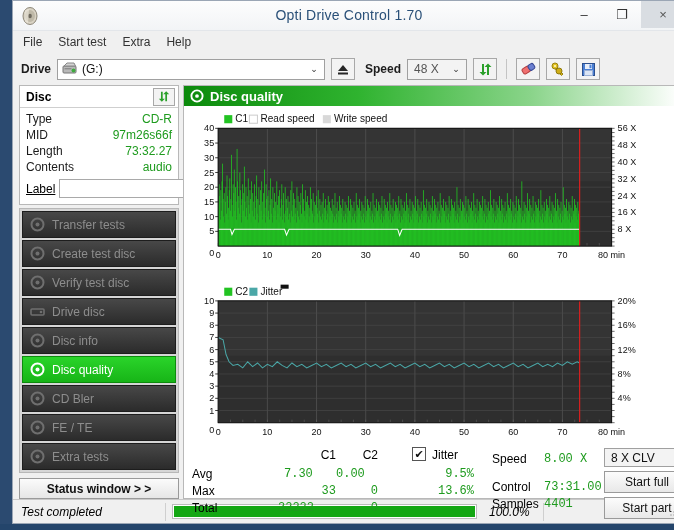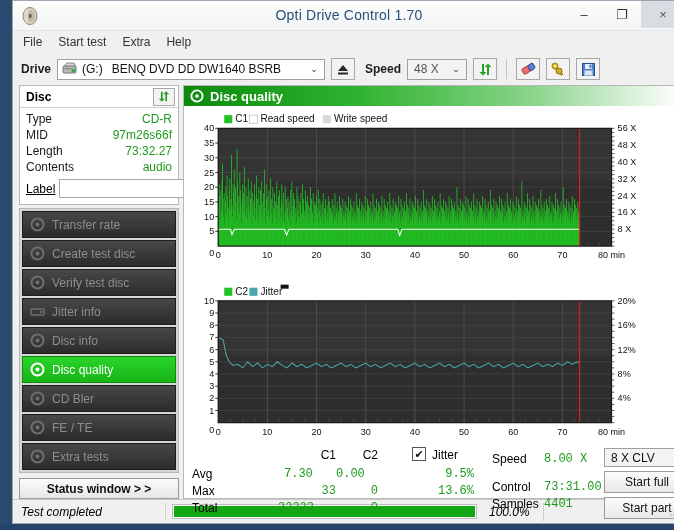--- a/index.html
+++ b/index.html
@@ -174,21 +174,20 @@
     <div class="combo" id="drive-combo">
       <span style="display:flex;align-items:center">
         <svg width="15" height="14" viewBox="0 0 15 14">
           <rect x="1" y="4" width="13" height="7" rx="1" fill="#b9b9b9" stroke="#777"></rect>
           <rect x="2.5" y="6" width="7" height="1.4" fill="#8d8d8d"></rect>
           <circle cx="11.5" cy="8.6" r="2" fill="#3faa3f"></circle>
           <path d="M2 4 L5 1 L12 1 L13.5 4 Z" fill="#d3d3d3" stroke="#888"></path>
         </svg>
       </span>
       <span>(G:)</span>
-      <span style="margin-left:4px">BENQ DVD DD DW1640 BSRB</span>
       <span class="arrow">⌄</span>
     </div>
     <div class="iconbtn">
       <svg width="14" height="13" viewBox="0 0 14 13">
         <path d="M7 2 L12 8 L2 8 Z" fill="#262626"></path>
         <rect x="2" y="9.5" width="10" height="2" fill="#262626"></rect>
       </svg>
     </div>
     <span class="lbl-bold" style="margin-left:4px">Speed</span>
     <div class="combo" id="speed-combo">
@@ -274,21 +273,21 @@
       </div>
 
       <div class="nav">
         <div class="navitem">
           <span class="nicon">
             <svg width="15" height="15" viewBox="0 0 15 15">
                 <circle cx="7.5" cy="7.5" r="6" fill="none" stroke="#6f6f6f" stroke-width="2"></circle>
                 <circle cx="7.5" cy="7.5" r="2" fill="#6f6f6f"></circle>
               </svg>
           </span>
-          <span>Transfer rate</span>
+          <span>Transfer tests</span>
         </div>
         <div class="navitem">
           <span class="nicon">
             <svg width="15" height="15" viewBox="0 0 15 15">
                 <circle cx="7.5" cy="7.5" r="6" fill="none" stroke="#6f6f6f" stroke-width="2"></circle>
                 <circle cx="7.5" cy="7.5" r="2" fill="#6f6f6f"></circle>
               </svg>
           </span>
           <span>Create test disc</span>
         </div>
@@ -301,21 +300,21 @@
           </span>
           <span>Verify test disc</span>
         </div>
         <div class="navitem">
           <span class="nicon">
             <svg width="15" height="15" viewBox="0 0 15 15">
                 <rect x="1" y="5" width="13" height="6" rx="1" fill="none" stroke="#6f6f6f" stroke-width="1.6"></rect>
                 <circle cx="11" cy="8" r="1.3" fill="#6f6f6f"></circle>
               </svg>
           </span>
-          <span>Jitter info</span>
+          <span>Drive disc</span>
         </div>
         <div class="navitem">
           <span class="nicon">
             <svg width="15" height="15" viewBox="0 0 15 15">
                 <circle cx="7.5" cy="7.5" r="6" fill="none" stroke="#6f6f6f" stroke-width="2"></circle>
                 <circle cx="7.5" cy="7.5" r="2" fill="#6f6f6f"></circle>
               </svg>
           </span>
           <span>Disc info</span>
         </div>

